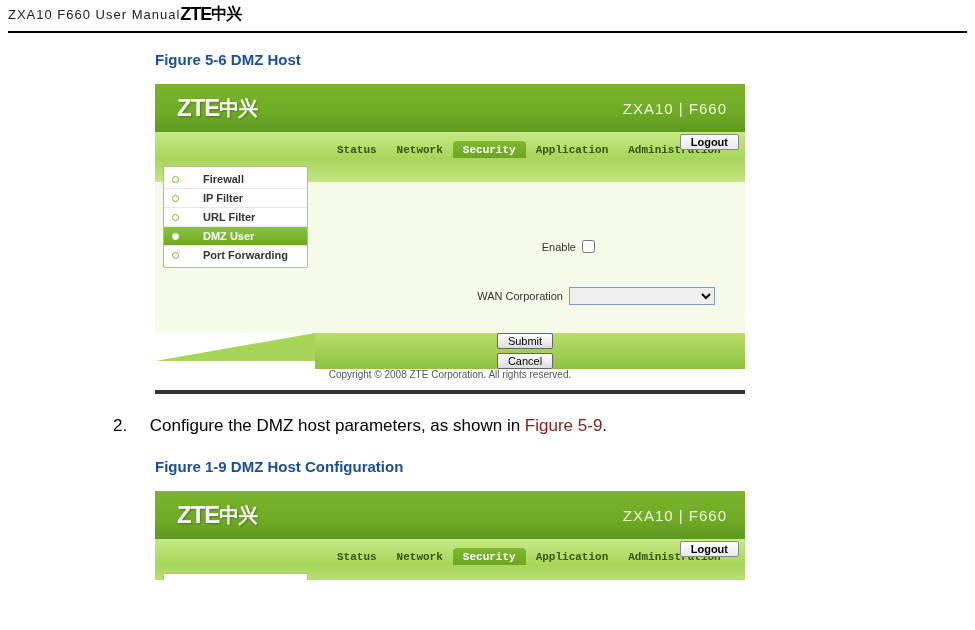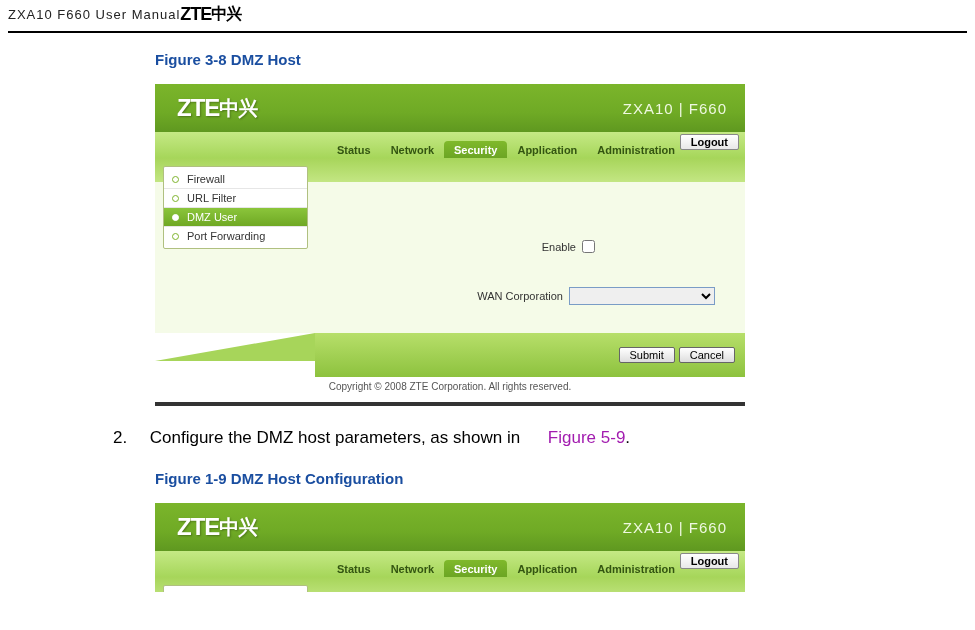--- a/index.html
+++ b/index.html
@@ -15,68 +15,68 @@
   
   .fig-caption { color: #1a4ea0; font-weight: bold; font-size: 15px; margin-bottom: 16px; }
   
   .router-ui { width: 590px; background: #fff; }
   .ru-top { height: 48px; background: linear-gradient(to bottom, #7bb52b, #6faa25 60%, #5f9820); display:flex; align-items:center; justify-content:space-between; padding: 0 18px 0 22px; }
   .ru-logo { color:#fff; font-family:Arial,sans-serif; font-weight:bold; font-size:24px; letter-spacing:-1px; text-shadow:1px 1px 2px rgba(0,0,0,0.3); display:flex; align-items:center; }
   .ru-logo .cn { font-size:20px; }
   .ru-device { color:#eef8e0; font-size:15px; letter-spacing:1px; }
   
   .ru-tabs-row { height: 26px; background: linear-gradient(to bottom, #c5e985, #a6d65a); display:flex; align-items:flex-end; padding-left:172px; position:relative; }
-  .ru-tab { padding: 3px 10px 2px 10px; font-size:11px; font-weight:bold; color:#335511; cursor:pointer; }
+  .ru-tab { padding: 3px 10px 2px 10px; font-size:11px; font-weight:bold; color:#335511; cursor:pointer;font-family:Liberation Mono, monospace; }
   .ru-tab.active { background: linear-gradient(to bottom, #7fb92b, #6ca524); color:#fff; border-radius:4px 4px 0 0; }
   .ru-logout { position:absolute; right:6px; top:2px; background: linear-gradient(to bottom,#fff,#e8e8e8); border:1px solid #888; font-size:11px; font-weight:bold; padding:1px 10px; cursor:pointer; border-radius:2px; }
   
   .ru-body { display:flex; background: linear-gradient(to bottom, #a7d55a 0, #c3e683 24px, #f5fbe8 24px); min-height:150px; position:relative; padding-top:8px; padding-bottom:12px; }
   .ru-sidebar { width:145px; margin-left:8px; background:#fff; border:1px solid #b0c080; border-radius:2px; padding:3px 0; align-self:flex-start; }
-  .ru-side-item { display:flex; align-items:center; gap:8px; font-size:11px; font-weight:normal; color:#333; padding:3px 8px; cursor:pointer; border-bottom:1px solid #e6e6e6;text-align:center; }
+  .ru-side-item { display:flex; align-items:center; gap:24px; font-size:11px; font-weight:bold; color:#333; padding:3px 8px; cursor:pointer; border-bottom:1px solid #e6e6e6;text-align:center; }
   .ru-side-item:last-child { border-bottom:0; }
   .ru-side-item.active { background:linear-gradient(to bottom,#8bc53b,#6fa824); color:#fff; }
   .ru-side-item .dot { width:7px; height:7px; border:1px solid #7eb42c; border-radius:50%; background:#fff; flex-shrink:0; }
   .ru-side-item.active .dot { border-color:#fff; }
   
   .ru-panel { flex:1; padding:40px 30px 10px 10px; }
   .ru-field { display:flex; align-items:center; justify-content:flex-end; margin-bottom:6px; font-size:11px; color:#333;margin-top:34px; }
   .ru-field label { margin-right:6px; }
   .ru-field input[type=checkbox] { width:13px; height:13px; margin-right:120px; }
   .ru-field select { width:146px; height:18px; font-size:11px; border:1px solid #7a9cc6; margin-right:0; }
   .ru-field input[type=text] { width:142px; height:16px; font-size:11px; border:1px solid #999; margin-right:0; }
   
   .ru-bottom-bar { position:relative; height:28px; }
   .ru-wedge { position:absolute; left:0; top:0; width:0; height:0; border-bottom:28px solid #a7d55a; border-left:160px solid transparent; }
-  .ru-wedge-fill { position:absolute; left:160px; right:0; top:0; height:44px; background:linear-gradient(to bottom,#b7df6a,#8dc23e); display:flex; justify-content:flex-end; align-items:center; gap:4px; padding-right:10px; }
+  .ru-wedge-fill { position:absolute; left:160px; right:0; top:0; height:36px; background:linear-gradient(to bottom,#b7df6a,#8dc23e); display:flex; justify-content:flex-end; align-items:center; gap:4px; padding-right:10px;flex-direction:column; }
   .ru-btn { background:linear-gradient(to bottom,#fff,#ddd); border:1px solid #666; font-size:11px; padding:1px 10px; cursor:pointer; border-radius:2px; }
   
-  .ru-copyright { text-align:center; font-size:10px; color:#555; padding:8px 0 10px 0; border-bottom:4px solid #333;margin-top:12px; }
+  .ru-copyright { text-align:center; font-size:10px; color:#555; padding:8px 0 10px 0; border-bottom:4px solid #333; }
   
   .ru-cutoff .ru-body { min-height:0; padding-bottom:0; overflow:hidden; height:15px; }
   .ru-cutoff .ru-sidebar { padding-bottom:0; overflow:hidden; height:15px; }
   
   .body-text { font-family:Arial,sans-serif; font-size:17px; color:#000; margin:22px 0 22px -42px; }
   .body-text .num { display:inline-block; width:32px; }
-  .link { color:#a21caf;margin-left:23px; }
+  .link { color:#7f1d1d; }
 </style>
 </head>
 <body>
 
 <div class="page-header">
   <div class="manual-title">ZXA10 F660 User Manual</div>
   <div class="zte-logo-corner">
     <span>ZTE</span>
       <span class="cn">中兴</span>
   </div>
 </div>
 <hr class="header-rule">
 
 <div class="content">
 
-  <div class="fig-caption">Figure 3-8 DMZ Host</div>
+  <div class="fig-caption">Figure 5-6 DMZ Host</div>
 
   <div class="router-ui">
     <div class="ru-top">
       <div class="ru-logo">
         <span>ZTE</span>
           <span class="cn">中兴</span>
       </div>
       <div class="ru-device">ZXA10 | F660</div>
     </div>
     <div class="ru-tabs-row">
@@ -85,20 +85,24 @@
       <div class="ru-tab active">Security</div>
       <div class="ru-tab">Application</div>
       <div class="ru-tab">Administration</div>
       <div class="ru-logout">Logout</div>
     </div>
     <div class="ru-body">
       <div class="ru-sidebar">
         <div class="ru-side-item">
             <span class="dot"></span>
             <span>Firewall</span>
+          </div>
+        <div class="ru-side-item">
+            <span class="dot"></span>
+            <span>IP Filter</span>
           </div>
         <div class="ru-side-item">
             <span class="dot"></span>
             <span>URL Filter</span>
           </div>
         <div class="ru-side-item active">
             <span class="dot"></span>
             <span>DMZ User</span>
           </div>
         <div class="ru-side-item">

